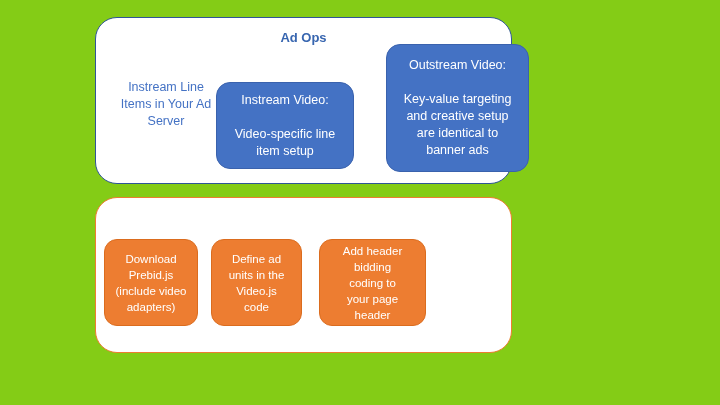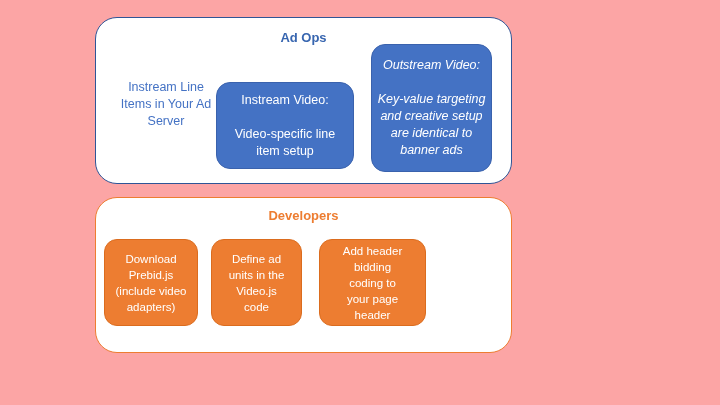--- a/index.html
+++ b/index.html
@@ -3,21 +3,21 @@
 <meta charset="utf-8">
 <style>
   * { margin: 0; padding: 0; box-sizing: border-box; }
   html, body { background: #ffffff; }
   body { font-family: "Liberation Sans", sans-serif; }
 
   .canvas {
     position: relative;
     width: 720px;
     height: 405px;
-    background: #fca5a5;
+    background: #84cc16;
     overflow: hidden;
   }
 
   .group {
     position: absolute;
     border-radius: 22px;
     background: #ffffff;
   }
   .group.adops {
     left: 95px; top: 17px;
@@ -63,21 +63,21 @@
   }
 
   .blue-node {
     background: #4472C4;
     border: 1px solid #3A62AD;
     border-radius: 14px;
     font-size: 12.5px;
     line-height: 17px;
   }
   .node.instream  { left: 120px; top: 64px;  width: 138px; height: 87px; }
-  .node.outstream { left: 275px; top: 26px;  width: 121px; height: 128px; font-style: italic; }
+  .node.outstream { left: 290px; top: 26px;  width: 143px; height: 128px; }
 
   .orange-node {
     background: #ED7D31;
     border: 1px solid #DB6C1E;
     border-radius: 13px;
     font-size: 11.5px;
     line-height: 16px;
     top: 41px;
     height: 87px;
   }
@@ -105,21 +105,20 @@
 
     <div class="node blue-node outstream">Outstream Video:
 
 Key-value targeting
 and creative setup
 are identical to
 banner ads</div>
   </section>
 
   <section class="group devs">
-    <h2 class="group-title">Developers</h2>
 
     <div class="node orange-node dev1">Download
 Prebid.js
 (include video
 adapters)</div>
 
     <div class="node orange-node dev2">Define ad
 units in the
 Video.js
 code</div>

